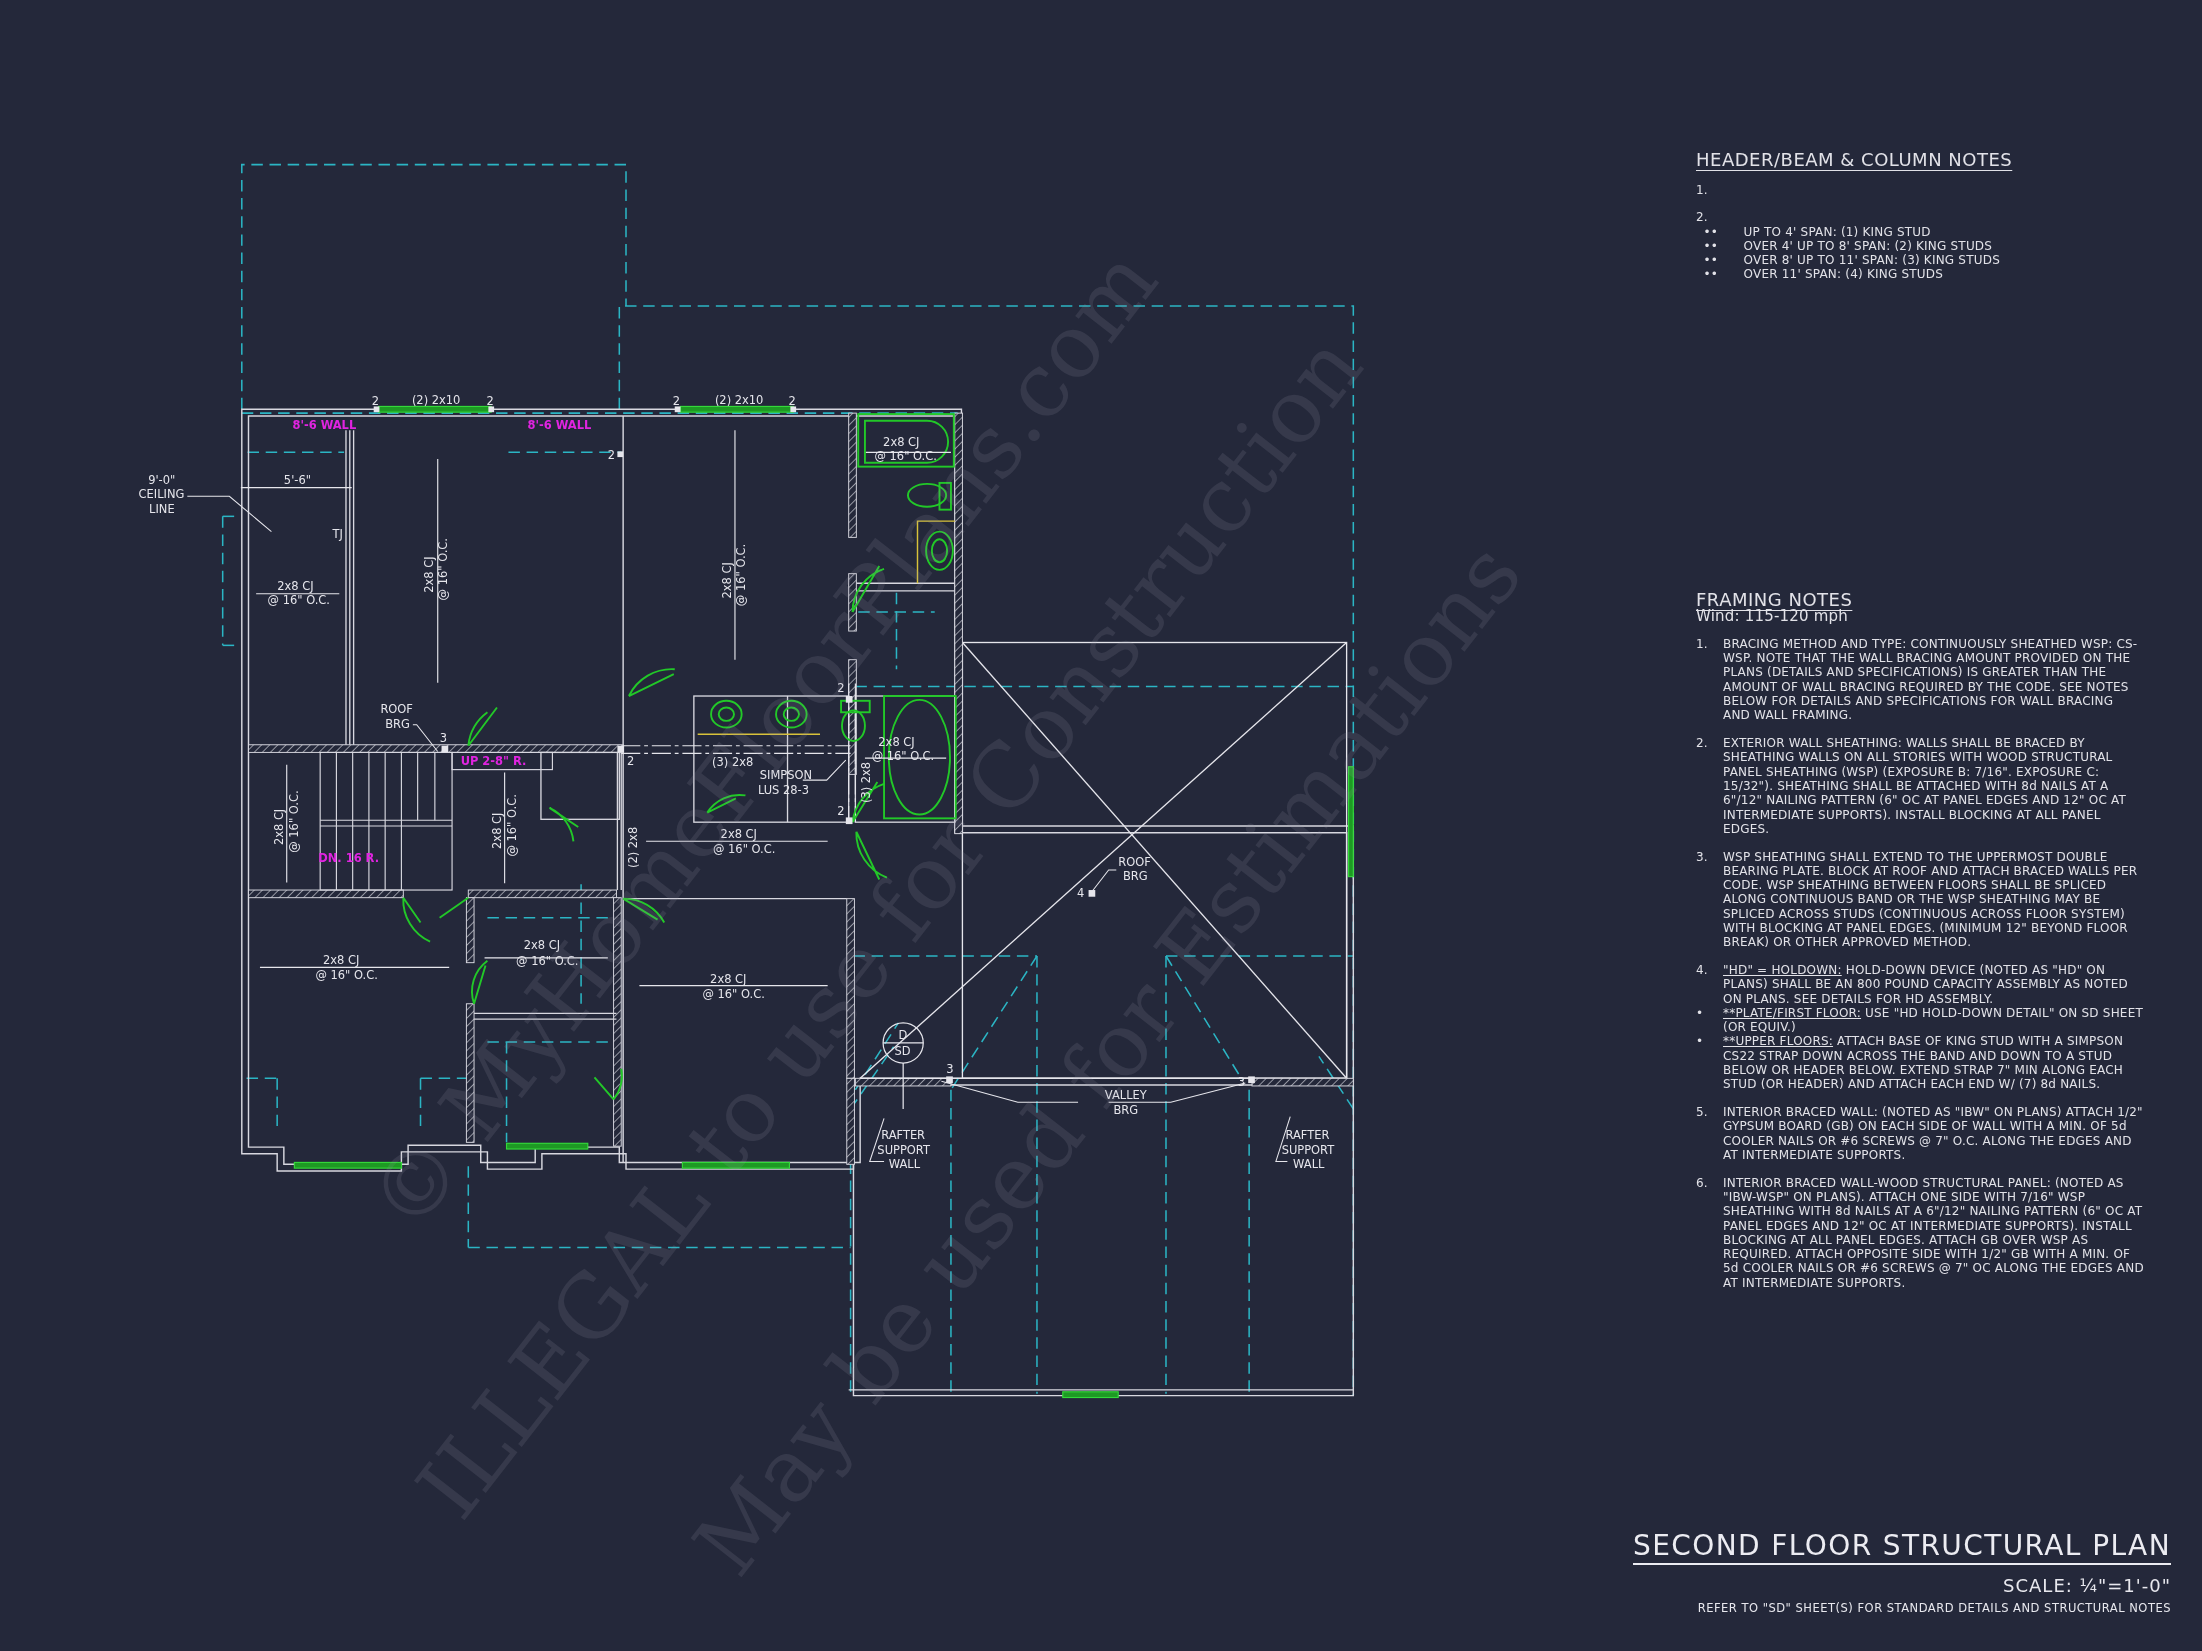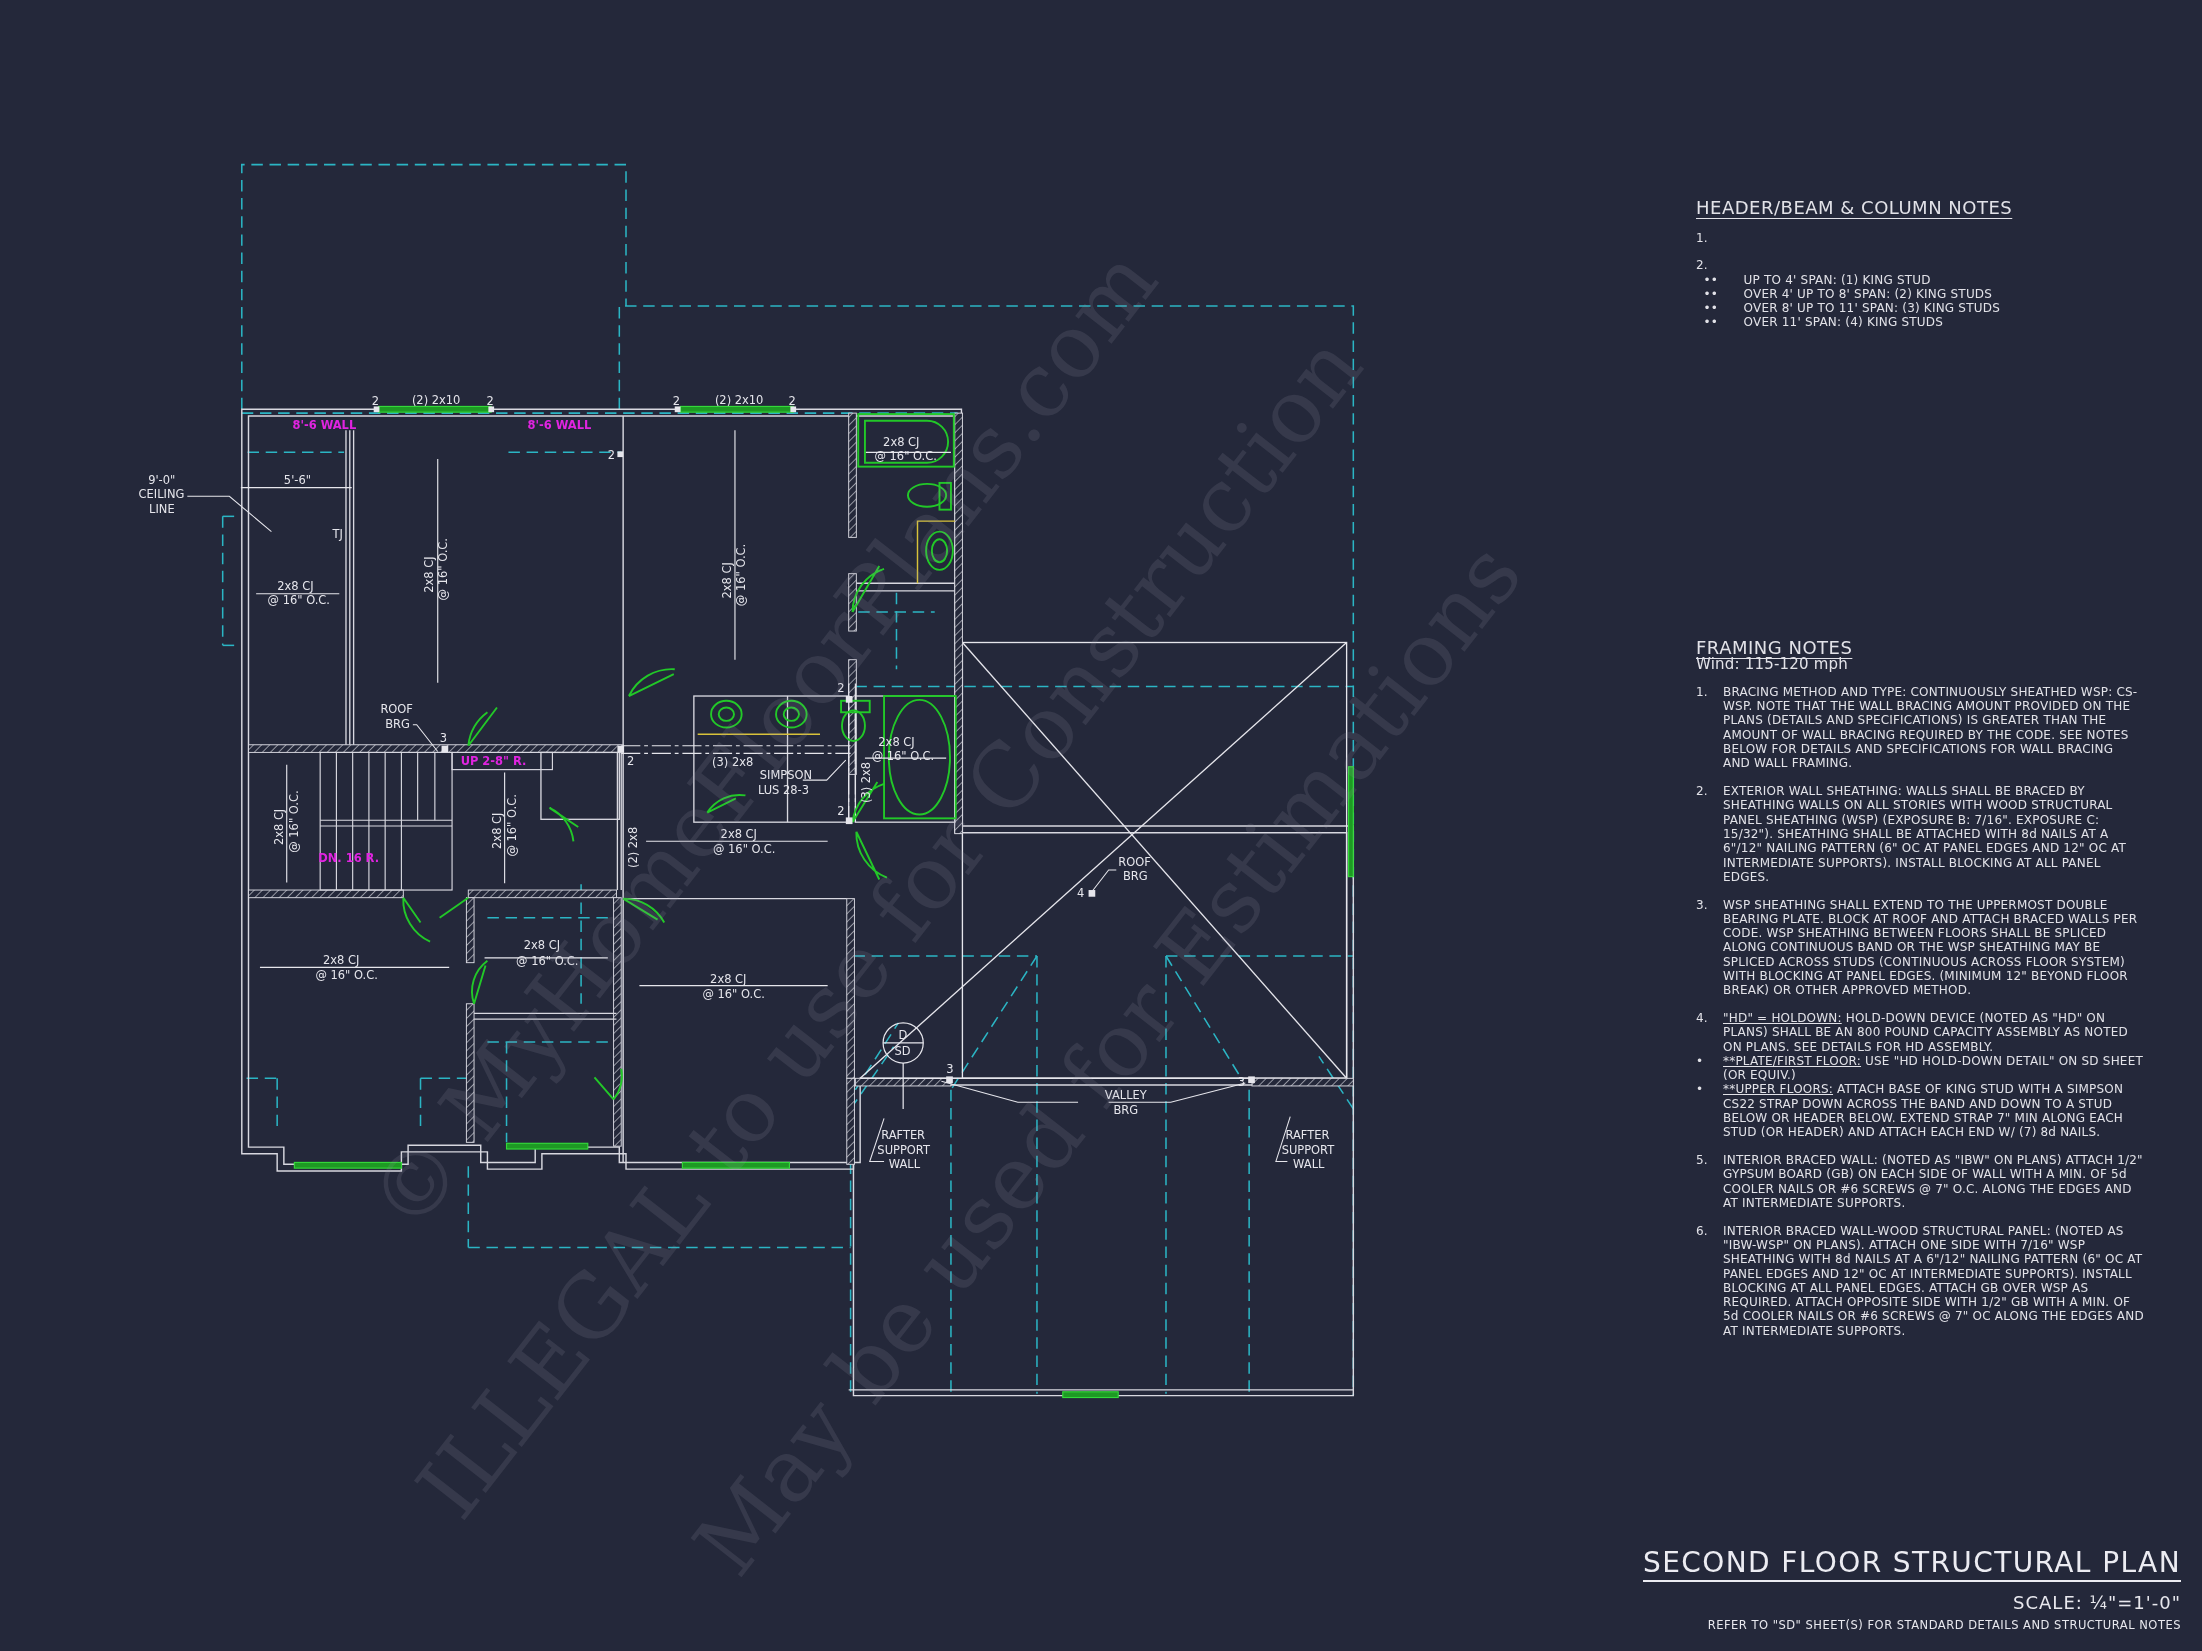--- a/index.html
+++ b/index.html
@@ -1,32 +1,32 @@
 <!DOCTYPE html>
 <html><head>
 <meta charset="utf-8">
 <style>
   html, body { margin:0; padding:0; }
   body { width:2202px; height:1652px; background:#24283a; overflow:hidden; position:relative; font-family:"DejaVu Sans", sans-serif; color:#e8e8ee; }
   #plan { position:absolute; left:0; top:0; width:2202px; height:1652px; }
   .txt { fill:#e6e6ec; font-family:"DejaVu Sans", sans-serif; }
   .mag { fill:#e024e0; font-family:"DejaVu Sans", sans-serif; font-weight:bold; }
   .wm { position:absolute; color:rgba(150,150,170,0.16); font-family:"DejaVu Serif", serif; font-size:88px; white-space:nowrap; transform-origin:left bottom; pointer-events:none; }
-  .notes { position:absolute; font-family:"DejaVu Sans", sans-serif; color:#e2e2e8; font-size:12px; line-height:14.3px; letter-spacing:0.2px;margin-top:48px; }
+  .notes { position:absolute; font-family:"DejaVu Sans", sans-serif; color:#e2e2e8; font-size:12px; line-height:14.3px; letter-spacing:0.2px; }
   .notes h2 { font-size:18px; font-weight:normal; margin:0; text-decoration:underline; text-underline-offset:3.8px; letter-spacing:0.5px; }
   .notes .sub { font-size:15px; margin:1.9px 0 13.4px 0; }
   .note { display:flex; margin-bottom:13.4px; }
   .note .num { width:27px; flex:none; }
   .note .body { width:421px; }
   .bullet { display:flex; }
   .bullet .b { width:40px; flex:none; padding-left:7.6px; }
   .bullet2 { display:flex; }
   .bullet2 .b { width:27px; flex:none; }
   .u { text-decoration:underline; }
-  #title-block { position:absolute; right:21px; top:1529px; text-align:right;margin-top:17px; }
+  #title-block { position:absolute; right:31px; top:1529px; text-align:right; }
   #title-block .t { font-size:28px; letter-spacing:1.4px; text-decoration:underline; text-underline-offset:7.6px; color:#ececf2; }
   #title-block .s { font-size:18px; margin-top:13.4px; letter-spacing:1px; }
   #title-block .r { font-size:11.5px; margin-top:4.8px; letter-spacing:0.5px; }
 </style>
 </head>
 <body>
 
 <svg id="plan" viewBox="0 0 2304 1728" xmlns="http://www.w3.org/2000/svg">
   <defs>
     <pattern id="hatch" patternUnits="userSpaceOnUse" width="6" height="6" patternTransform="rotate(45)">

